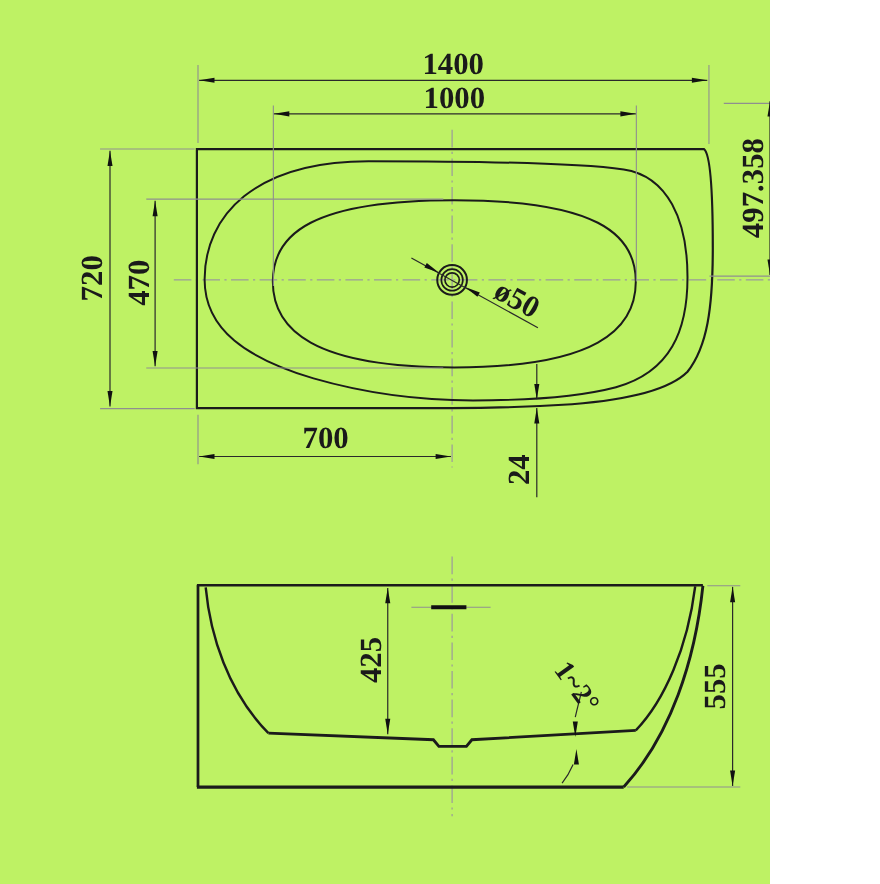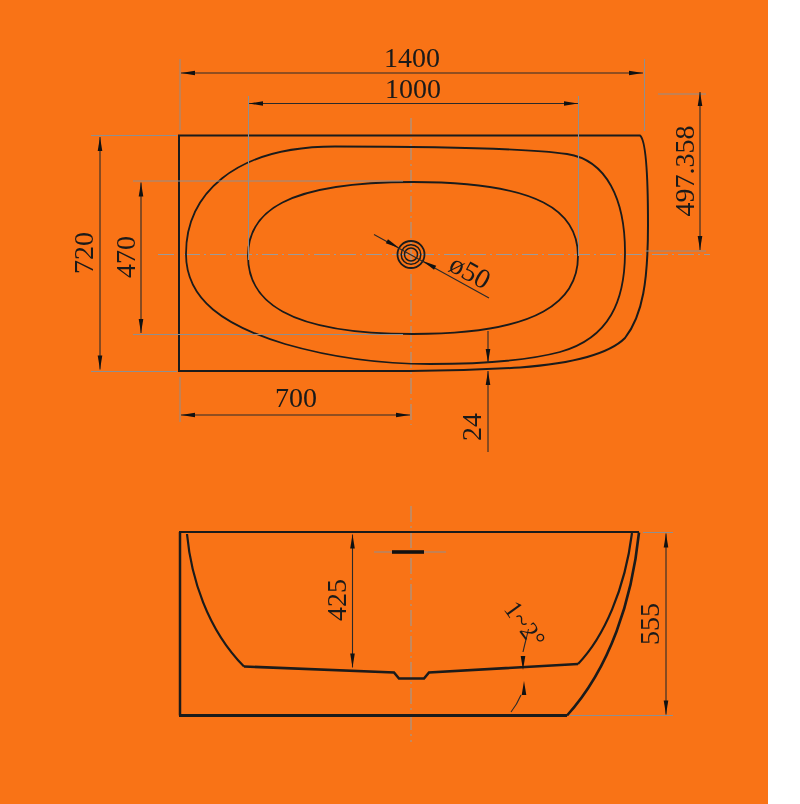--- a/index.html
+++ b/index.html
@@ -1,25 +1,26 @@
 <!DOCTYPE html>
 <html><head>
 <meta charset="utf-8">
 <style>
   html, body {
     margin: 0;
     padding: 0;
     background: #ffffff;
   }
   .sheet {
-    width: 768px;
+    width: 700px;
     height: 804px;
-    background: #f97316;
+    background: #bef264;
     position: relative;
     overflow: hidden;
+    font-weight: bold;
   }
   svg {
     display: block;
   }
   text {
     font-family: "Liberation Serif", "DejaVu Serif", serif;
     fill: #1a1a1a;
   }
   .dim-text { font-size: 28px; }
   .dim-text-small { font-size: 26px; }

